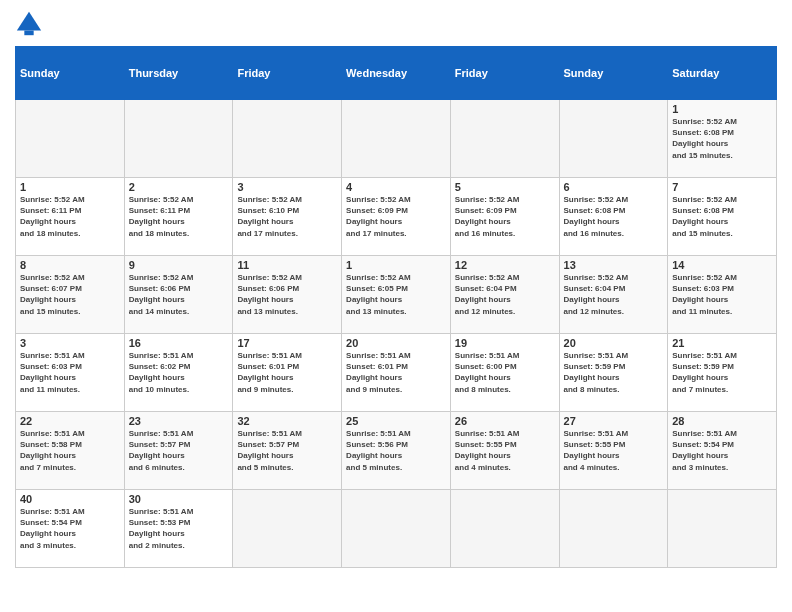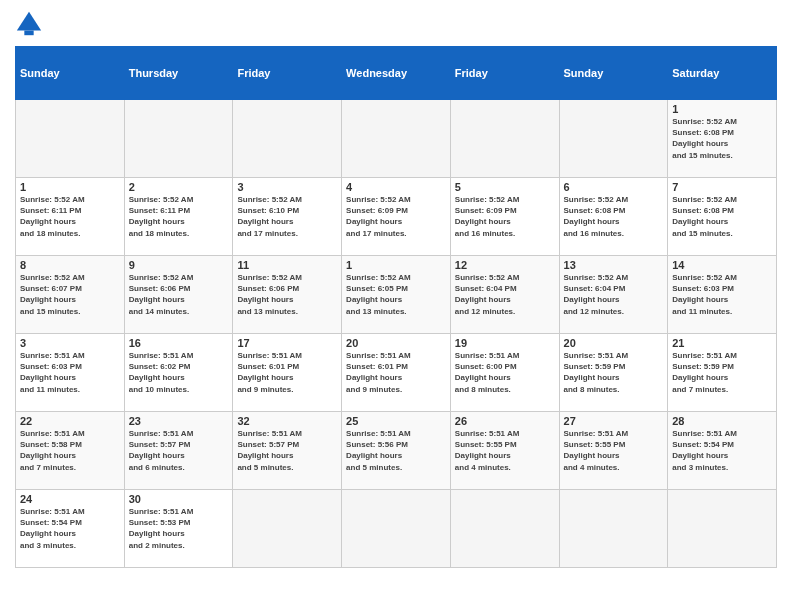--- a/index.html
+++ b/index.html
@@ -397,21 +397,21 @@
         <div class="day-info">
           Sunrise: 5:51 AM<br>
           Sunset: 5:54 PM<br>
           Daylight hours<br>
           and 3 minutes.
         </div>
       </td>
         </tr>
         <tr>
           <td>
-        <span class="day-num">24</span>
+        <span class="day-num">40</span>
         <div class="day-info">
           Sunrise: 5:51 AM<br>
           Sunset: 5:54 PM<br>
           Daylight hours<br>
           and 3 minutes.
         </div>
       </td>
           <td>
         <span class="day-num">30</span>
         <div class="day-info">

